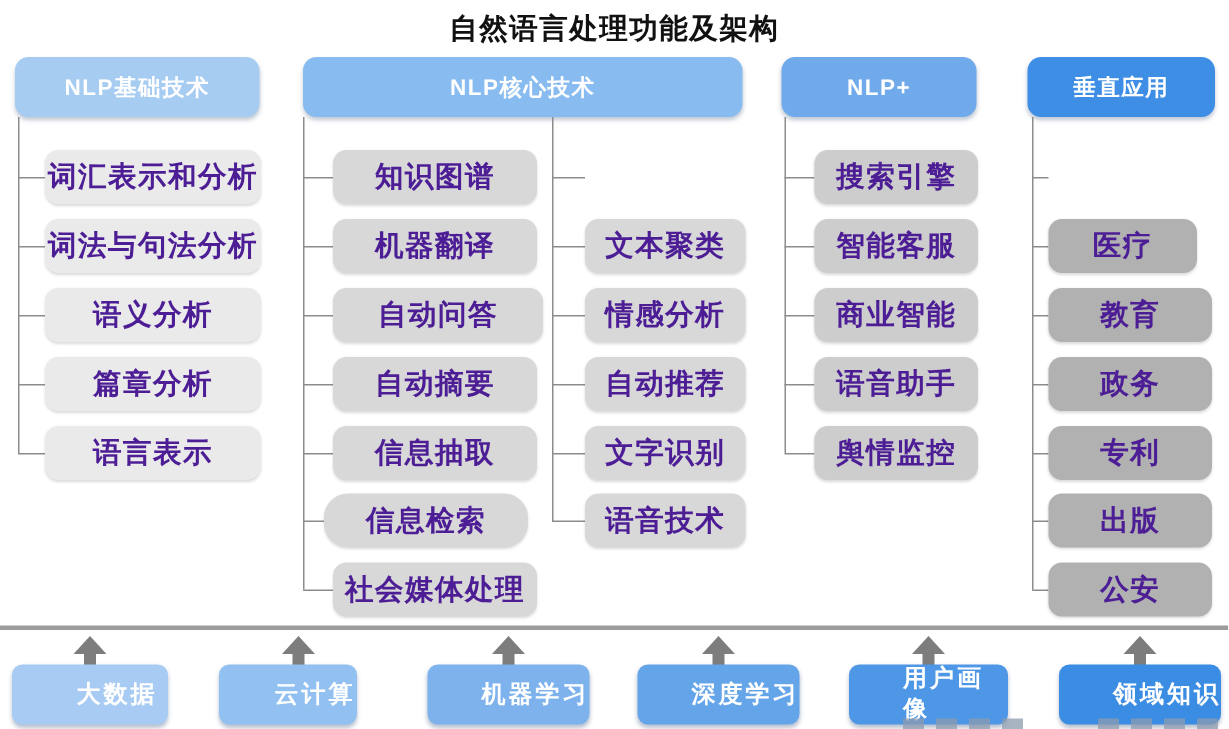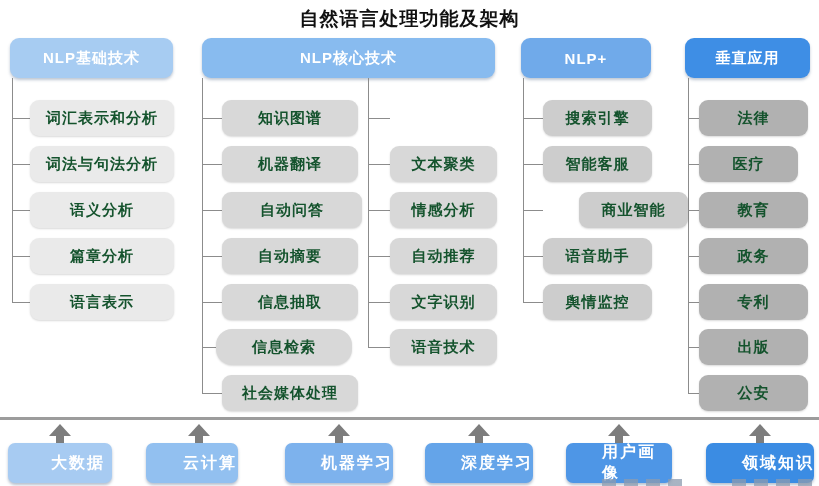--- a/index.html
+++ b/index.html
@@ -33,22 +33,22 @@
     display: flex;
     align-items: center;
     justify-content: center;
     letter-spacing: 1px;
     box-shadow: 0 2px 3px rgba(70, 95, 130, 0.35);
   }
   .node {
     position: absolute;
     height: 36px;
     border-radius: 9px;
-    color: #14532d;
-    font-size: 15px;
+    color: #4c1d95;
+    font-size: 19px;
     font-weight: 600;
     display: flex;
     align-items: center;
     justify-content: center;
     letter-spacing: 1px;
     box-shadow: 0 1px 2px rgba(0, 0, 0, 0.15);
   }
   .vline { position: absolute; width: 1px; background: #8c8c8c; }
   .hline { position: absolute; height: 1px; background: #8c8c8c; }
   .sep {
@@ -153,32 +153,31 @@
   <div class="node" style="left: 390px; top: 284px; width: 107px; background-color: rgb(216, 216, 216);">文字识别</div>
   <div class="node" style="left: 390px; top: 329px; width: 107px; background-color: rgb(216, 216, 216);">语音技术</div>
 
   <div class="hline" style="left:523px;top:118px;width:20px;"></div>
   <div class="hline" style="left:523px;top:164px;width:20px;"></div>
   <div class="hline" style="left:523px;top:210px;width:20px;"></div>
   <div class="hline" style="left:523px;top:256px;width:20px;"></div>
   <div class="hline" style="left:523px;top:302px;width:20px;"></div>
   <div class="node" style="left: 543px; top: 100px; width: 109px; background-color: rgb(205, 205, 205);">搜索引擎</div>
   <div class="node" style="left: 543px; top: 146px; width: 109px; background-color: rgb(205, 205, 205);">智能客服</div>
-  <div class="node" style="left: 543px; top: 192px; width: 109px; background-color: rgb(205, 205, 205); margin-left: 36px;">商业智能</div>
+  <div class="node" style="left: 543px; top: 192px; width: 109px; background-color: rgb(205, 205, 205);">商业智能</div>
   <div class="node" style="left: 543px; top: 238px; width: 109px; background-color: rgb(205, 205, 205);">语音助手</div>
   <div class="node" style="left: 543px; top: 284px; width: 109px; background-color: rgb(205, 205, 205);">舆情监控</div>
 
   <div class="hline" style="left:688px;top:118px;width:11px;"></div>
   <div class="hline" style="left:688px;top:164px;width:11px;"></div>
   <div class="hline" style="left:688px;top:210px;width:11px;"></div>
   <div class="hline" style="left:688px;top:256px;width:11px;"></div>
   <div class="hline" style="left:688px;top:302px;width:11px;"></div>
   <div class="hline" style="left:688px;top:347px;width:11px;"></div>
   <div class="hline" style="left:688px;top:393px;width:11px;"></div>
-  <div class="node" style="left: 699px; top: 100px; width: 109px; background-color: rgb(177, 177, 177);">法律</div>
   <div class="node" style="left: 699px; top: 146px; width: 99px; background-color: rgb(177, 177, 177);">医疗</div>
   <div class="node" style="left: 699px; top: 192px; width: 109px; background-color: rgb(177, 177, 177);">教育</div>
   <div class="node" style="left: 699px; top: 238px; width: 109px; background-color: rgb(177, 177, 177);">政务</div>
   <div class="node" style="left: 699px; top: 284px; width: 109px; background-color: rgb(177, 177, 177);">专利</div>
   <div class="node" style="left: 699px; top: 329px; width: 109px; background-color: rgb(177, 177, 177);">出版</div>
   <div class="node" style="left: 699px; top: 375px; width: 109px; background-color: rgb(177, 177, 177);">公安</div>
 
   <div class="sep"></div>
 
   <div class="arrow-head" style="left:49px;"></div>

